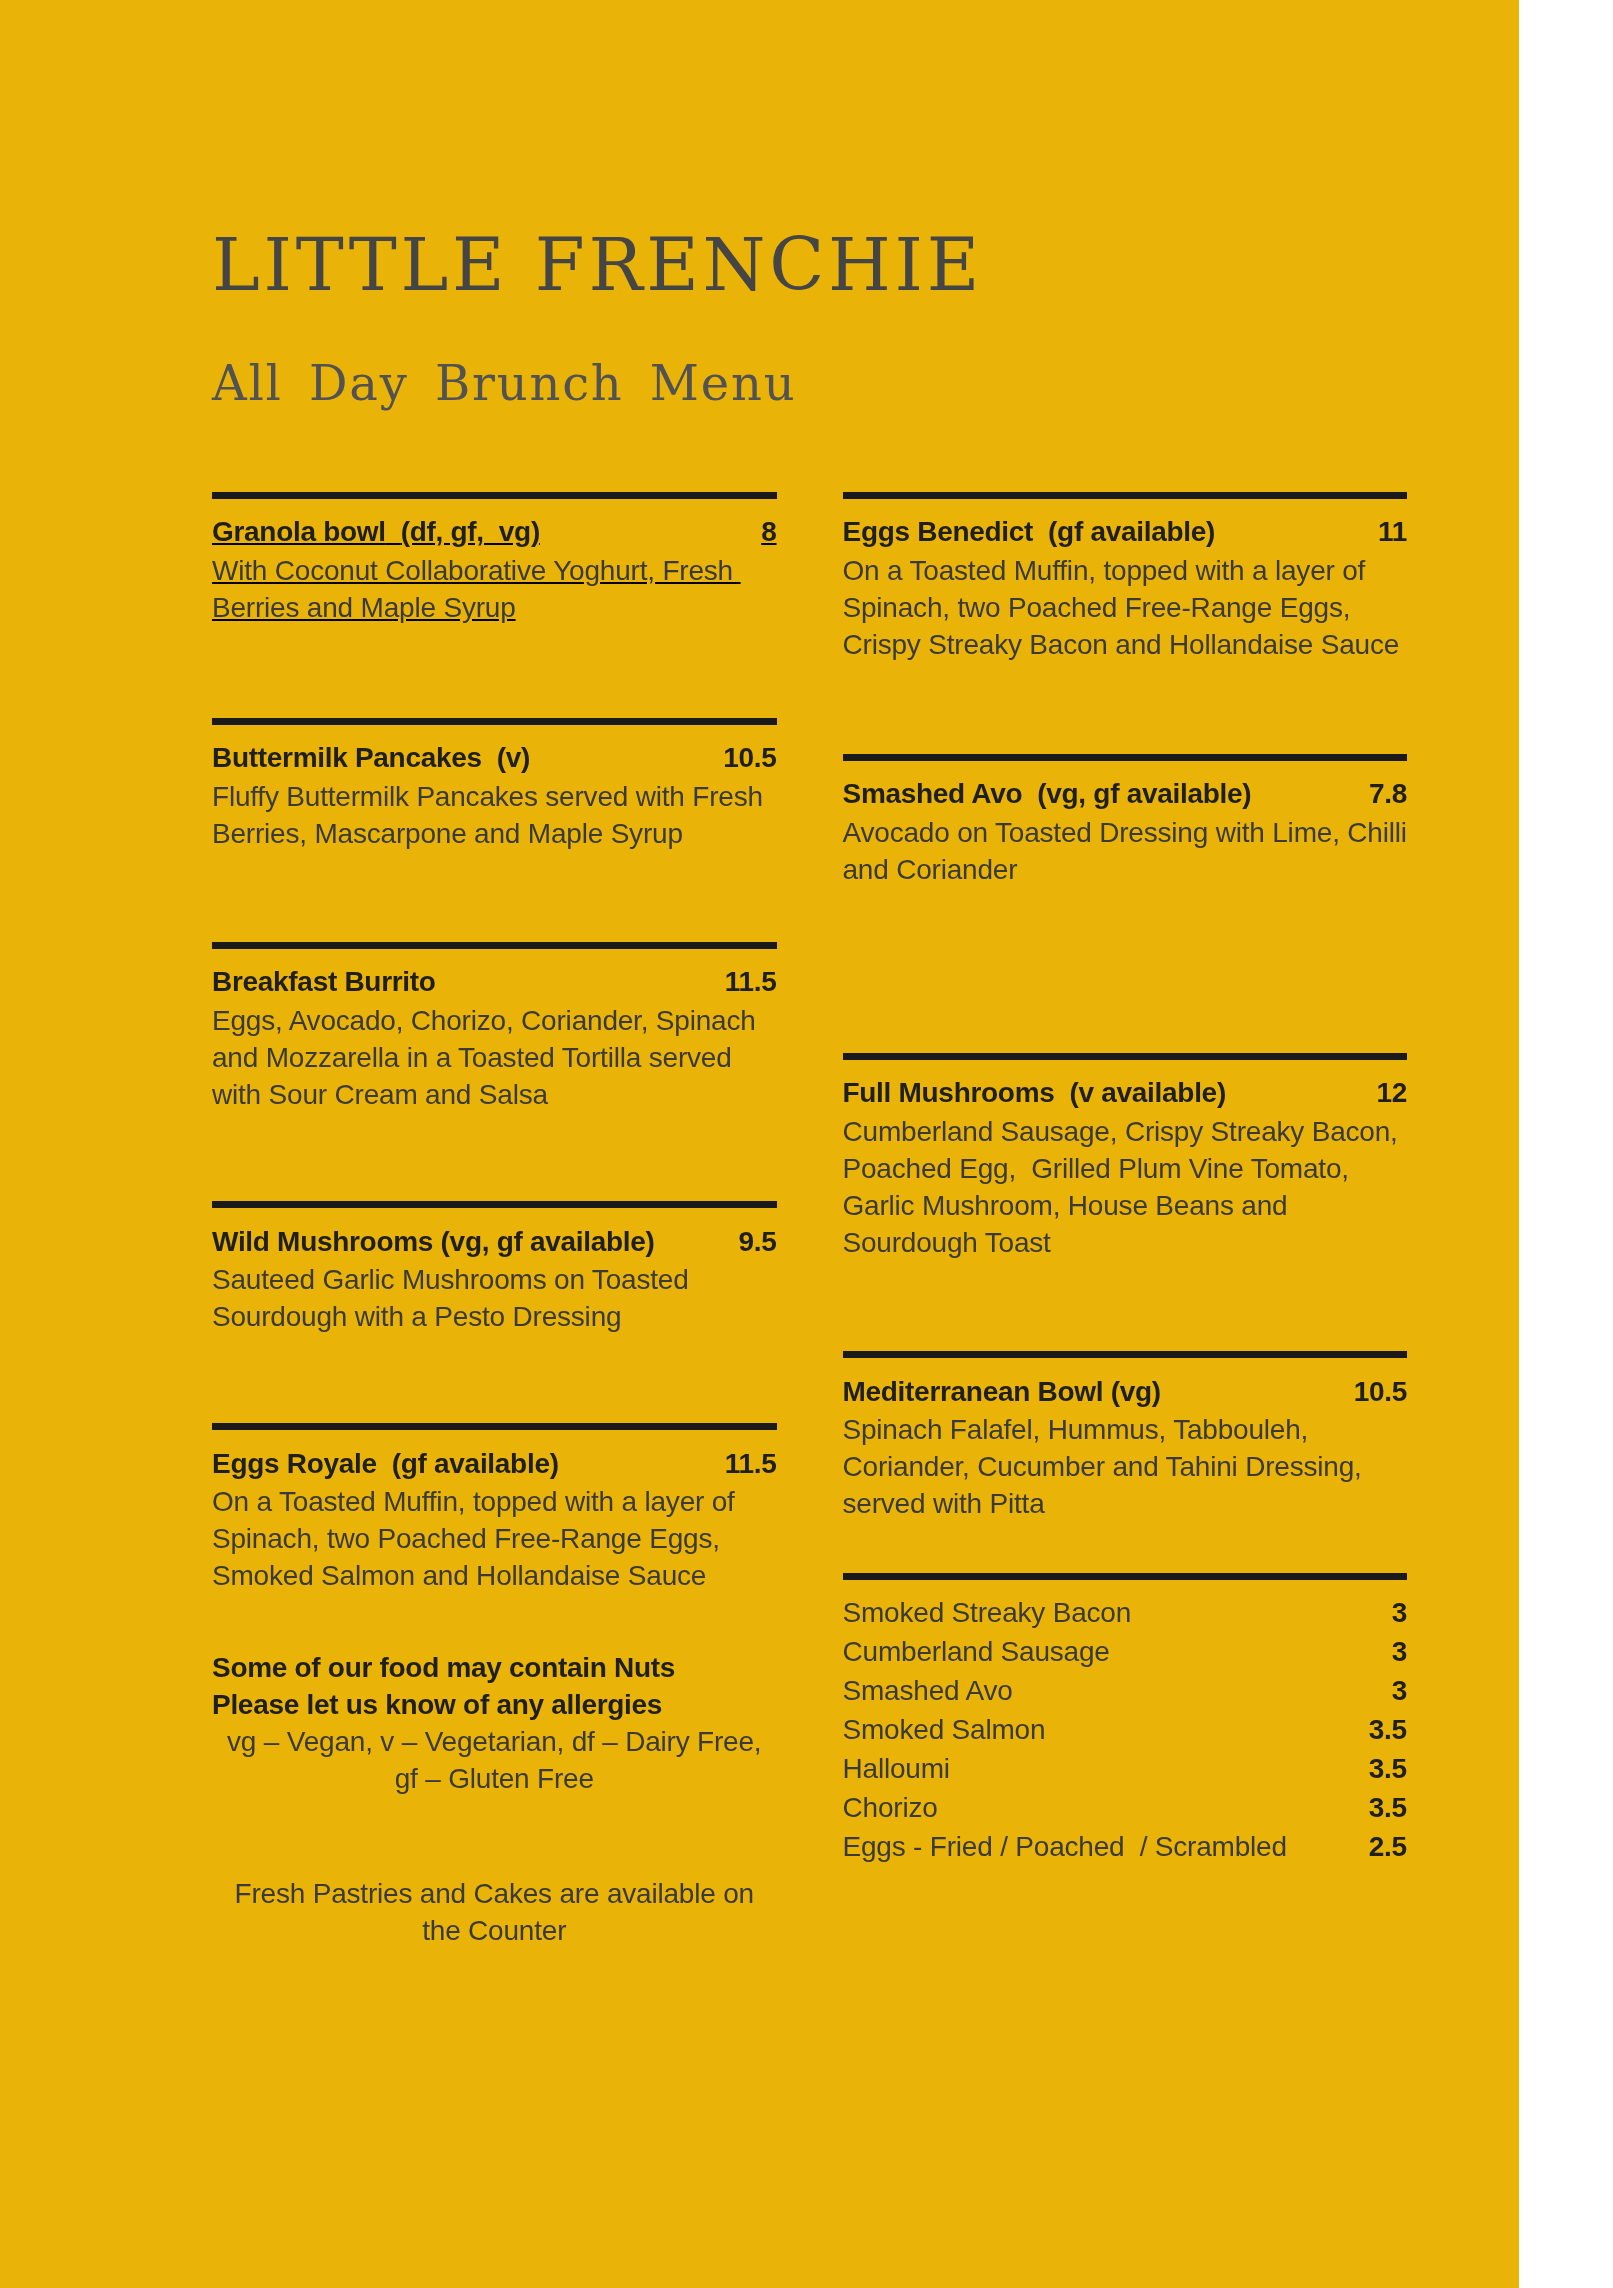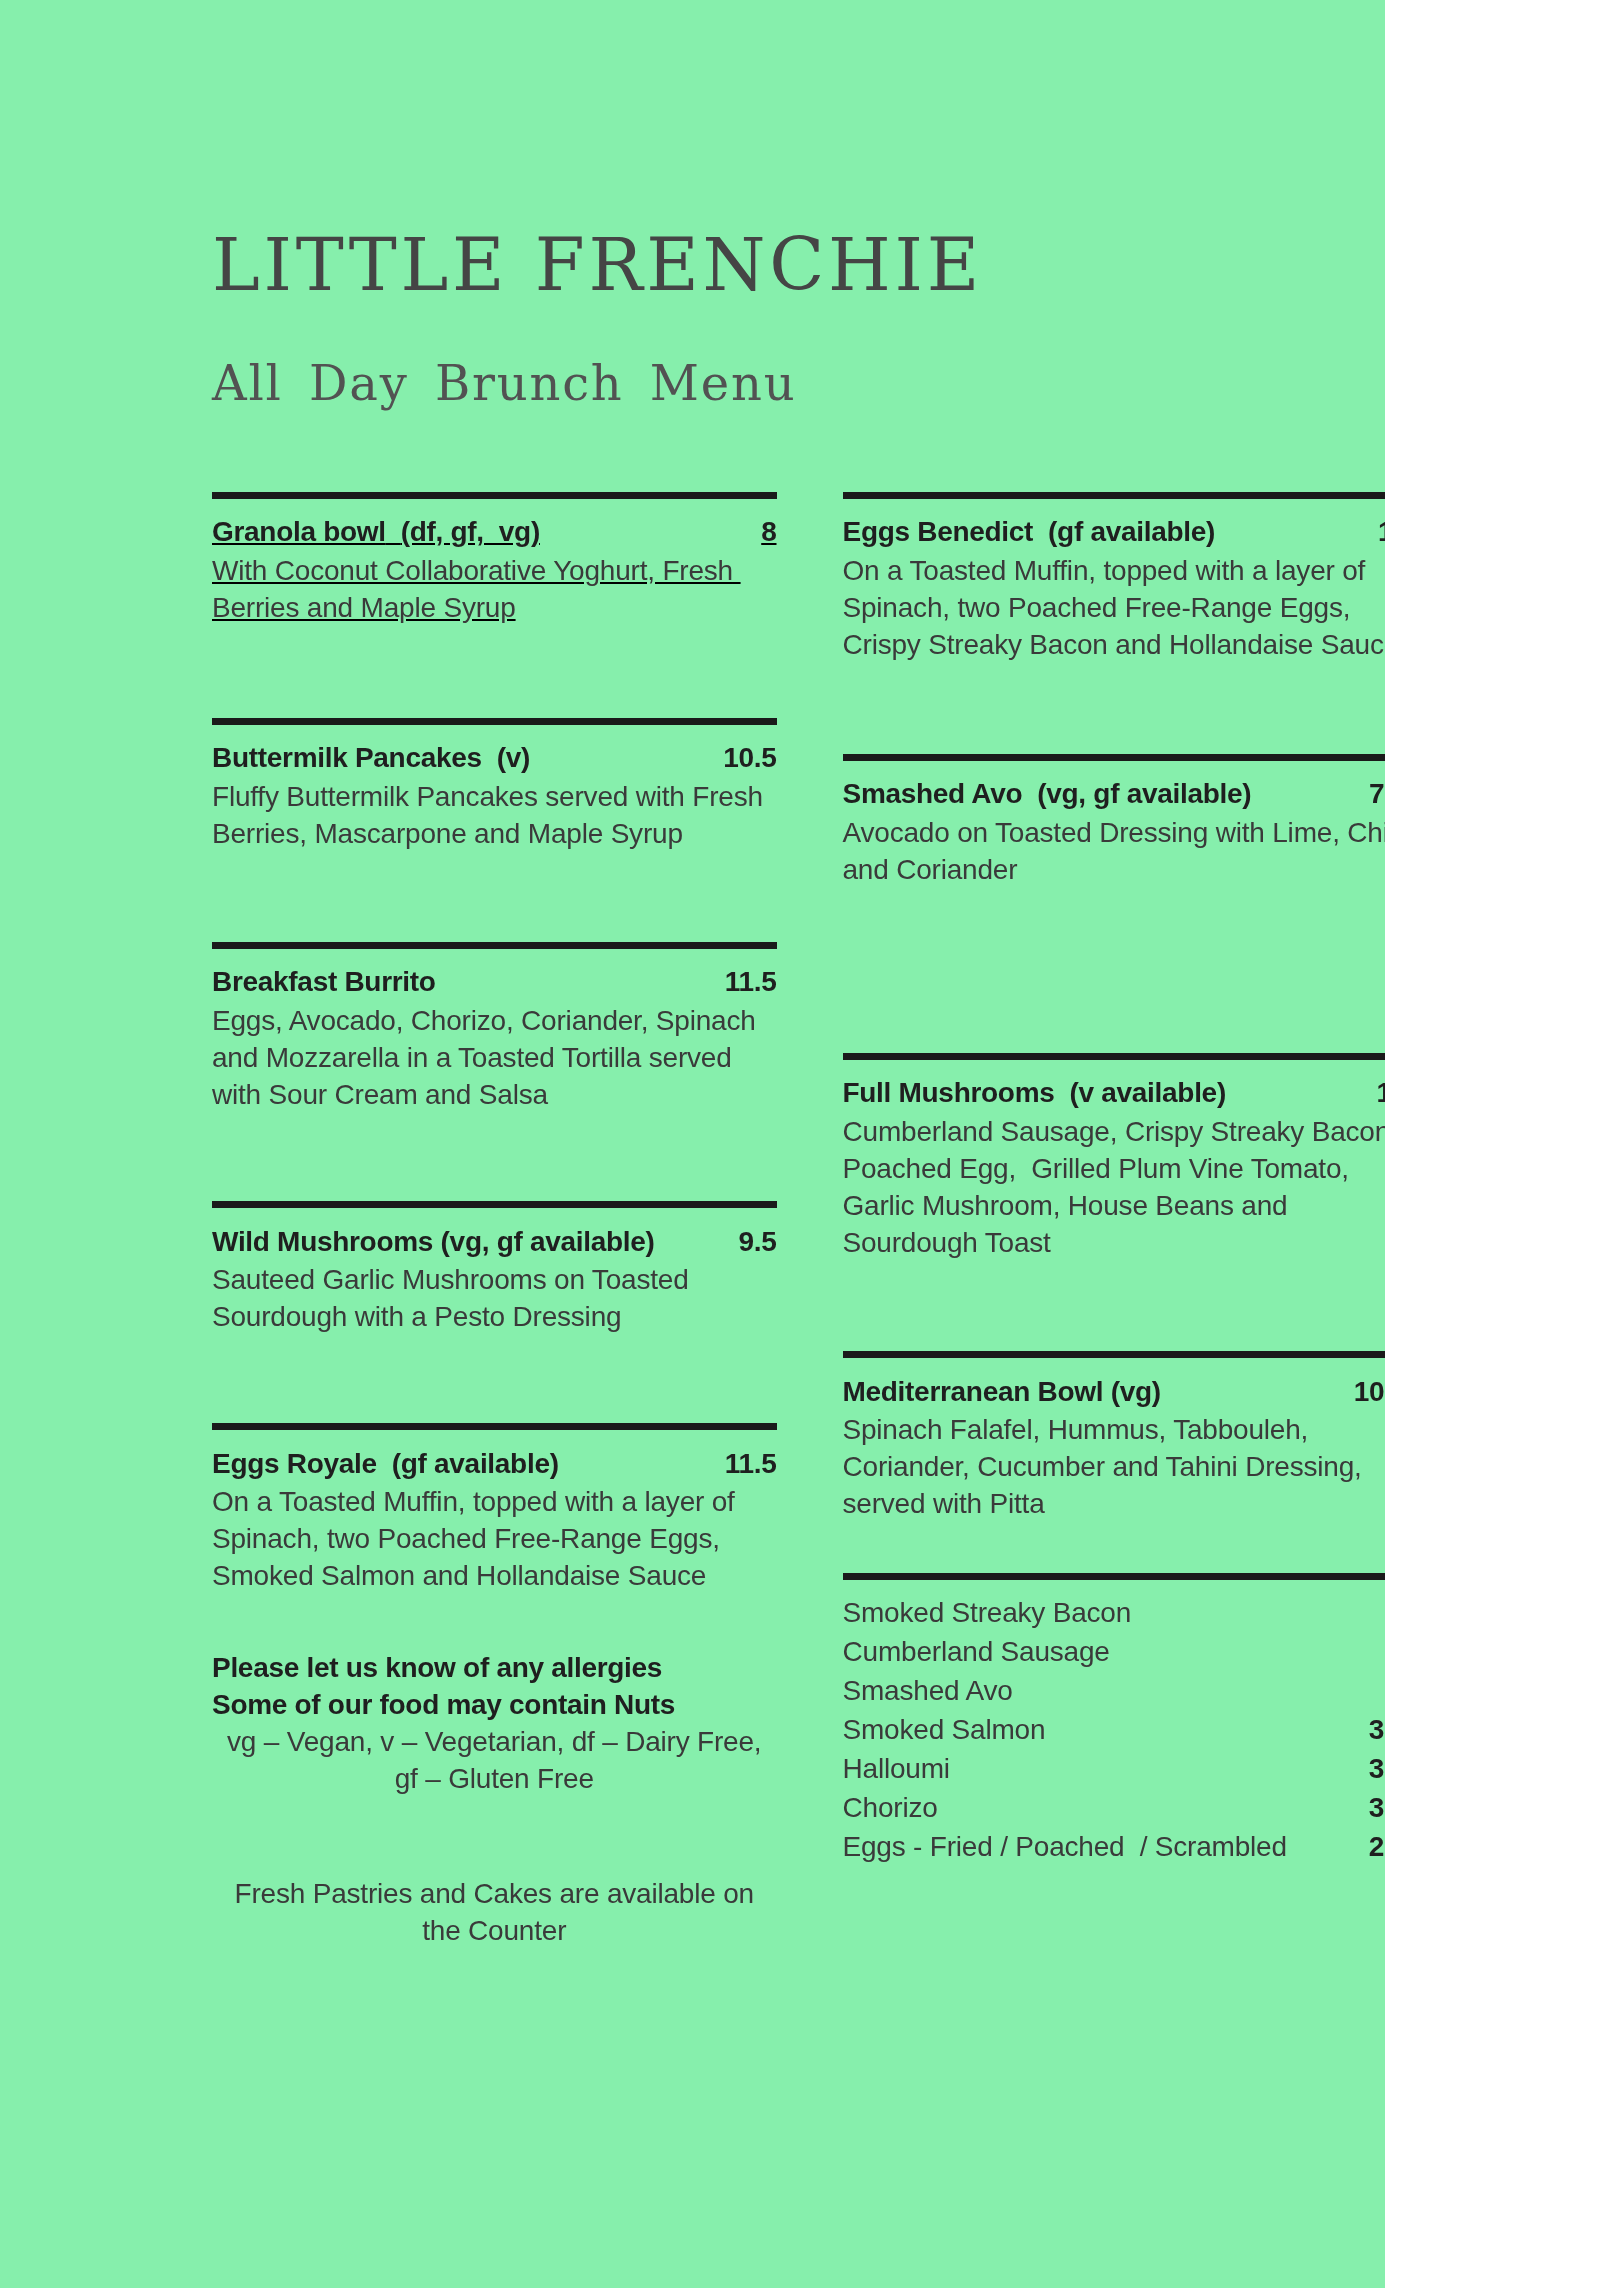--- a/index.html
+++ b/index.html
@@ -1,20 +1,20 @@
 <!DOCTYPE html>
 <html style="font-size:14.8px"><head>
 <meta charset="utf-8">
 <style>
   html, body { margin: 0; padding: 0; background: #ffffff; }
   .page {
     position: relative;
-    width: 1385px;
+    width: 1519px;
     height: 2289px;
-    background: #86efac;
+    background: #eab308;
     font-family: "Liberation Sans", sans-serif;
     overflow: hidden;
   }
   .header { position: absolute; left: 212px; top: 223px; }
   .title {
     font-family: "DejaVu Serif", serif;
     font-weight: 200;
     font-size: 72px;
     letter-spacing: 3.7px;
     color: #454545;
@@ -159,22 +159,22 @@
       <section class="menu-item mb-d">
         <div class="rule"></div>
         <div class="item-head">
           <span class="name-wrap"><span>Eggs Royale</span>  <span>(gf available)</span></span>
           <span class="item-price">11.5</span>
         </div>
         <p class="item-desc">On a Toasted Muffin, topped with a layer of Spinach, two Poached Free-Range Eggs, Smoked Salmon and Hollandaise Sauce</p>
       </section>
 
       <div class="allergy-note">
+        <p class="note-bold">Some of our food may contain Nuts</p>
         <p class="note-bold">Please let us know of any allergies</p>
-        <p class="note-bold">Some of our food may contain Nuts</p>
         <p class="note-regular">vg – Vegan, v – Vegetarian, df – Dairy Free, gf – Gluten Free</p>
       </div>
 
       <p class="note-regular">Fresh Pastries and Cakes are available on the Counter</p>
 
     </div>
 
     <div class="col">
 
       <section class="menu-item mb-e">

